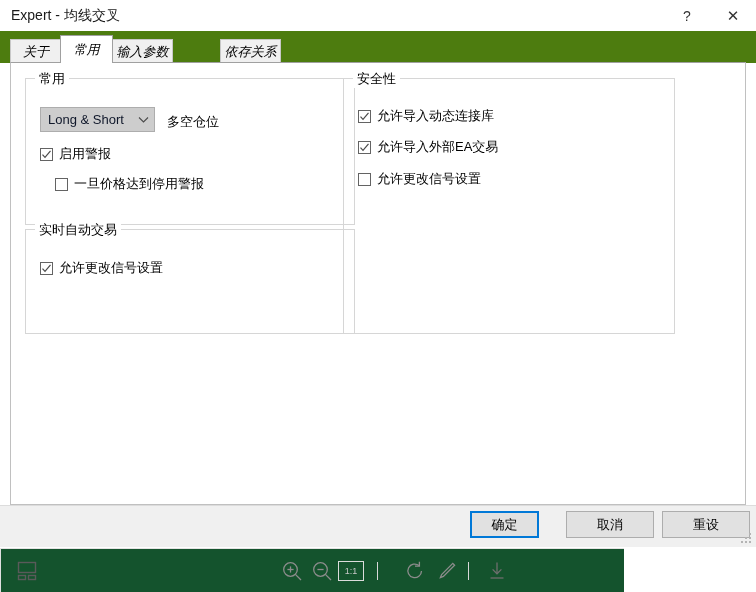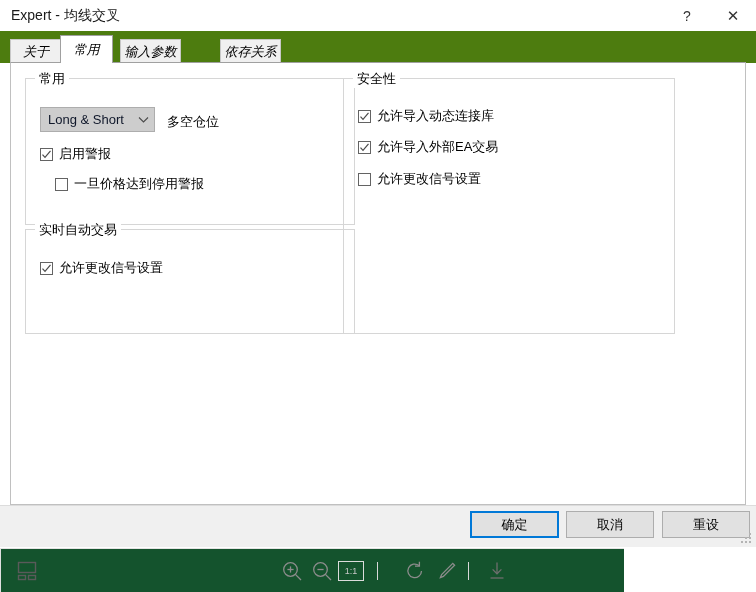--- a/index.html
+++ b/index.html
@@ -212,21 +212,21 @@
     display: flex;
     align-items: center;
     justify-content: center;
     font-size: 13px;
     color: #000000;
     cursor: default;
   }
   .dlg-btn.default {
     background: #e1e1e1;
     border: 2px solid #0078d7;
-    width: 89px;
+    width: 69px;
   }
   #btn-ok     { left: 470px; }
   #btn-cancel { left: 566px; }
   #btn-reset  { left: 662px; }
 
   .grip {
     position: absolute;
     right: 3px;
     bottom: 2px;
     width: 12px;
@@ -296,21 +296,21 @@
 
   <div class="titlebar">
     <div class="title-text">Expert - 均线交叉</div>
     <div class="title-btn help">?</div>
     <div class="title-btn close">✕</div>
   </div>
 
   <div class="tabstrip">
     <div class="tab" style="left:10px;width:52px;">关于</div>
     <div class="tab active" style="left:60px;width:53px;">常用</div>
-    <div class="tab" style="left:120px;width:61px;">输入参数</div>
+    <div class="tab" style="left:112px;width:61px;">输入参数</div>
     <div class="tab" style="left:172px;width:61px;margin-left:48px;">依存关系</div>
   </div>
 
   <div class="content">
 
     <div class="groupbox" id="gb-general">
       <div class="gb-title">常用</div>
 
       <div class="combo" style="left:14px;top:28px;width:115px;height:25px;">
         <div class="combo-value">Long &amp; Short</div>

